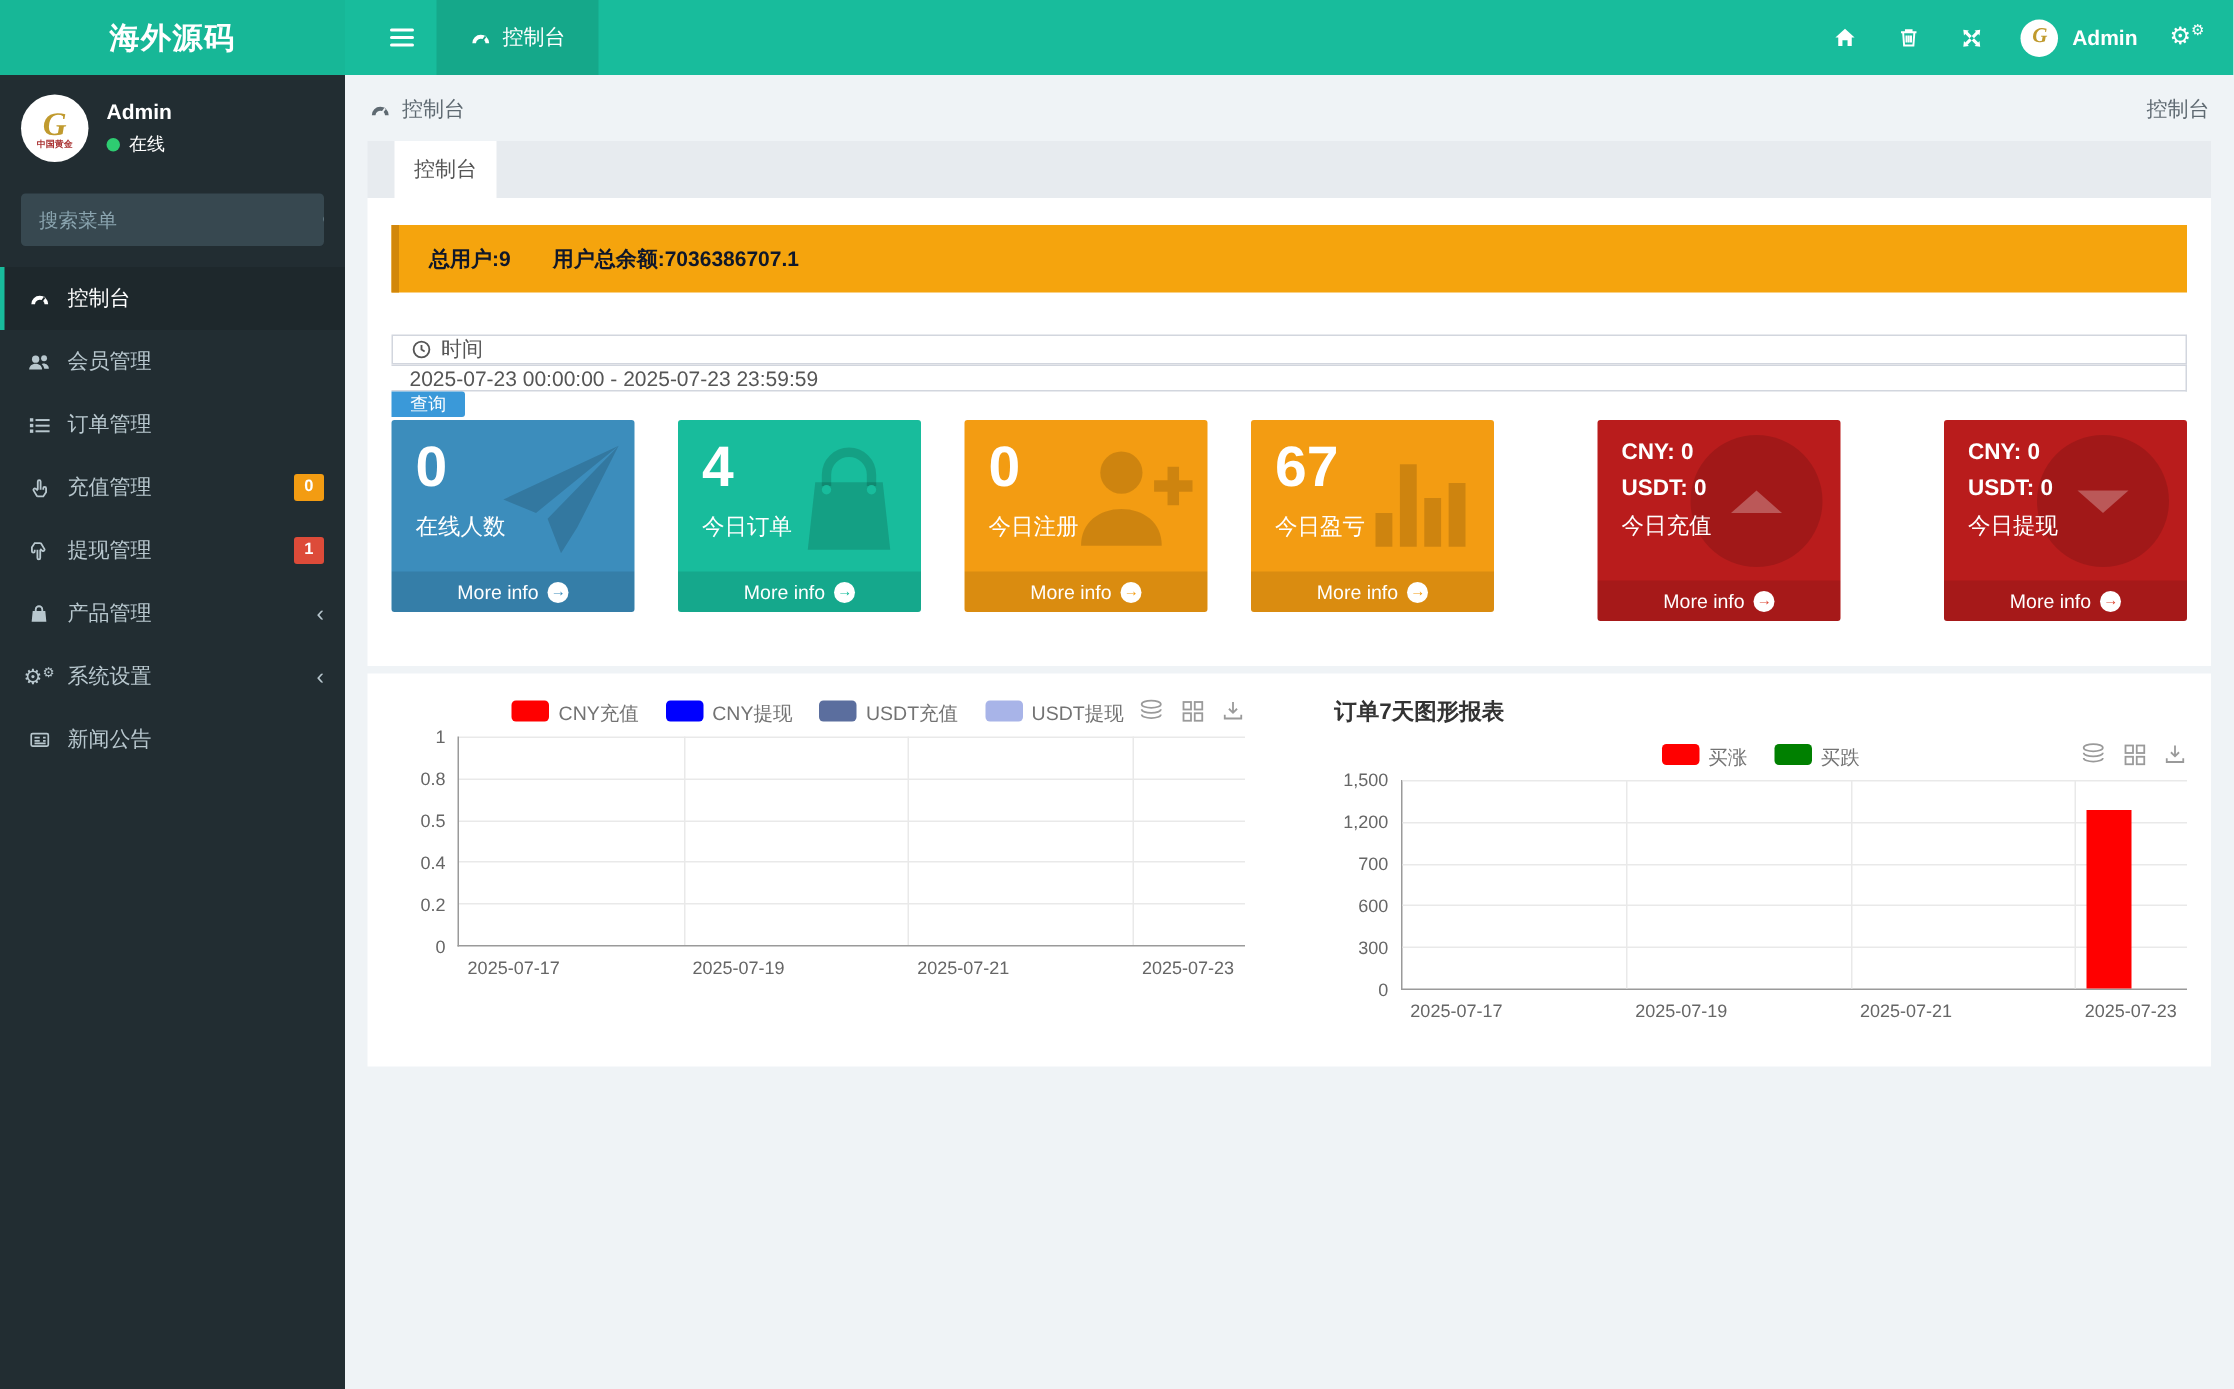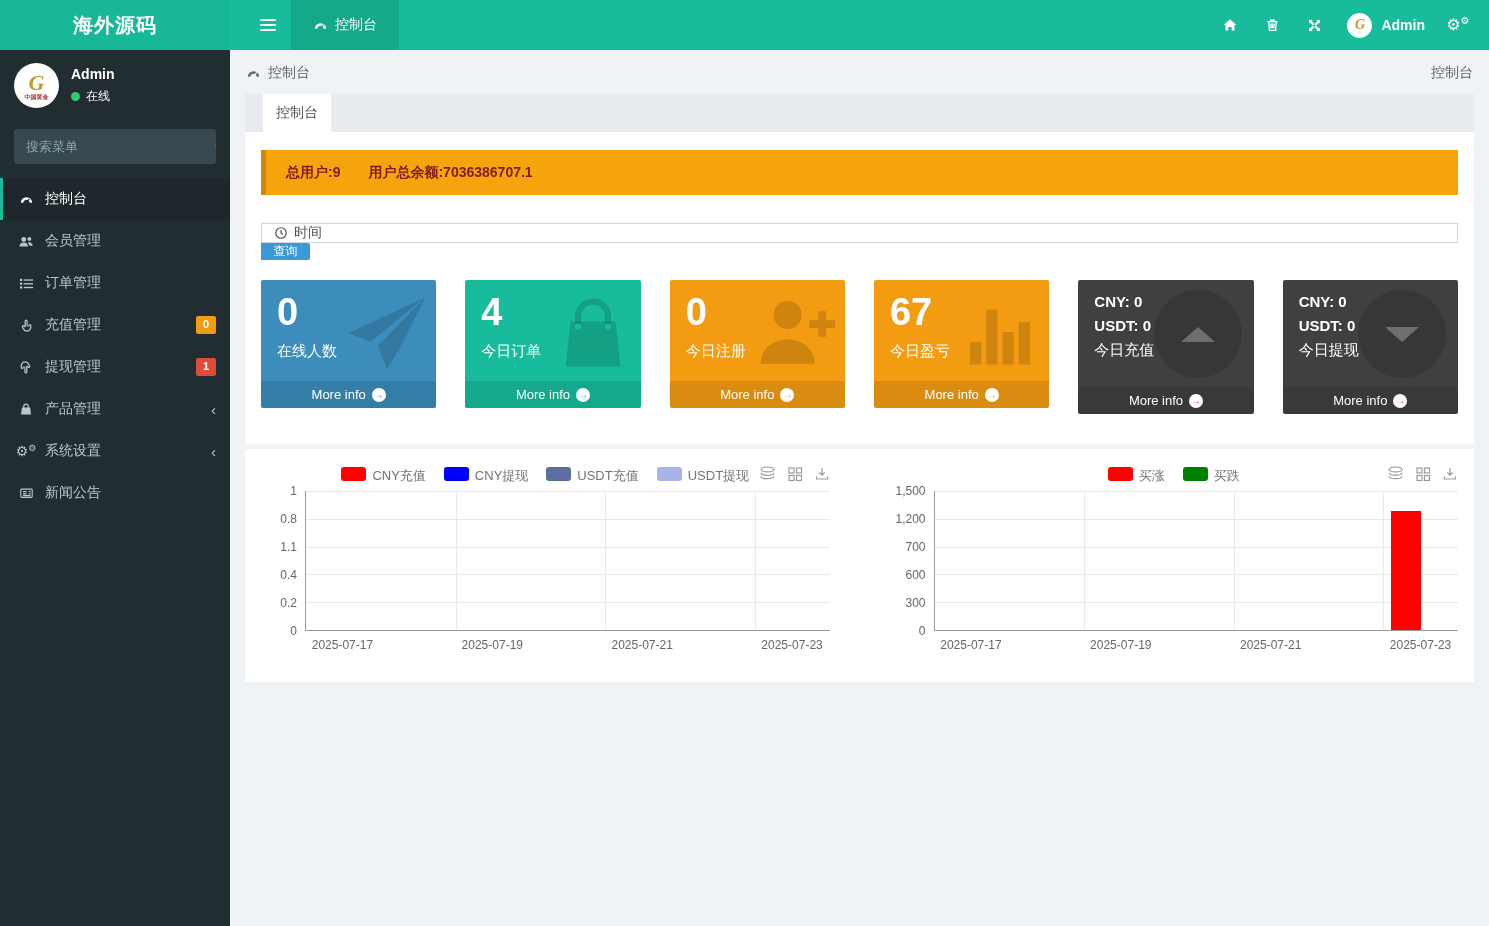--- a/index.html
+++ b/index.html
@@ -44,31 +44,31 @@
 
   
   .main { position:absolute; top:50px; left:230px; right:0; bottom:0; overflow:hidden; background:#eff3f6; }
   .breadcrumb-row { display:flex; justify-content:space-between; align-items:center; padding:14px 16px 10px; color:#5f6a72; font-size:14px; }
   .breadcrumb-left { display:flex; align-items:center; gap:7px; }
 
   .tabs-strip { margin:2px 15px 0; background:#e7ebef; height:38px; display:flex; align-items:stretch; }
   .tab-active { margin-left:18px; width:68px; background:#fff; color:#555; font-size:14px; display:flex; align-items:center; justify-content:center; cursor:pointer; }
 
   .panel-body { margin:0 15px; background:#fff; padding:18px 16px 30px; }
-  .banner { background:#f5a40d; border-left:5px solid #d2870b; height:45px; display:flex; align-items:center; gap:28px; color:#7f1d1d; font-size:14px; font-weight:bold; padding:0 20px; margin-bottom:28px; }
+  .banner { background:#f5a40d; border-left:5px solid #d2870b; height:45px; display:flex; align-items:center; gap:28px; color:#0f172a; font-size:14px; font-weight:bold; padding:0 20px; margin-bottom:28px; }
   .time-row { display:flex; height:34px; margin-bottom:23px;flex-direction:column; }
   .time-addon { display:flex; align-items:center; gap:6px; border:1px solid #d2d6de; padding:0 12px; color:#555; font-size:14px; background:#fff; }
   .time-input { flex:1; border:1px solid #d2d6de; border-left:none; display:flex; align-items:center; padding:0 12px; color:#555; font-size:14px; background:#fff; cursor:text; }
   .btn-search { width:49px; background:#3a99d9; color:#fff; border:none; font-size:12px; cursor:pointer; font-family:inherit; border-radius:0 2px 2px 0; }
 
   .info-row { display:flex; gap:29px; align-items:flex-start; }
   .ib { flex:1; position:relative; color:#fff; border-radius:2px; min-height:128px; overflow:hidden; }
   .ib.tall { min-height:134px; }
   .ib-blue { background:#3c8dbc; } .ib-teal { background:#18bc9c; }
-  .ib-orange { background:#f39c12; } .ib-red { background:#404040; }
+  .ib-orange { background:#f39c12; } .ib-red { background:#b91c1c;margin-left:40px; }
   .ib-content { padding:13px 10px 36px 16px; position:relative; z-index:2; }
   .ib-num { font-size:38px; font-weight:bold; line-height:1.05; }
   .ib-line { font-size:15px; font-weight:bold; margin-bottom:7px; }
   .ib-label { font-size:15px; margin-top:9px; }
   .ib-big-icon { position:absolute; right:8px; top:12px; color:rgba(0,0,0,0.15); z-index:1; }
   .ib-circle { position:absolute; right:12px; top:10px; width:88px; height:88px; border-radius:50%; background:rgba(0,0,0,0.13); display:flex; align-items:center; justify-content:center; z-index:1; }
   .caret-up { width:0; height:0; border-left:17px solid transparent; border-right:17px solid transparent; border-bottom:15px solid rgba(255,255,255,0.28); }
   .caret-down { width:0; height:0; border-left:17px solid transparent; border-right:17px solid transparent; border-top:15px solid rgba(255,255,255,0.28); }
   .ib-more { position:absolute; left:0; right:0; bottom:0; height:27px; background:rgba(0,0,0,0.1); display:flex; align-items:center; justify-content:center; gap:6px; font-size:13px; color:#fff; cursor:pointer; z-index:3; }
   .mi-circle { width:14px; height:14px; border-radius:50%; background:#fff; display:flex; align-items:center; justify-content:center; font-size:10px; line-height:1; }
@@ -283,20 +283,21 @@
       <div class="time-row">
         <div class="time-addon">
           <span>
             <svg width="14" height="14" viewBox="0 0 16 16" fill="none" stroke="#555" stroke-width="1.4">
                 <circle cx="8" cy="8" r="6"></circle>
                 <path d="M8 4.6V8l2.4 1.5"></path>
               </svg>
           </span>
           <span>时间</span>
         </div>
+        <div class="time-input">2025-07-23 00:00:00 - 2025-07-23 23:59:59</div>
         <button class="btn-search">查询</button>
       </div>
 
       <div class="info-row">
 
         <div class="ib ib-blue">
           <div class="ib-content">
             <div class="ib-num">0</div>
             <div class="ib-label">在线人数</div>
           </div>
@@ -441,21 +442,21 @@
               <svg width="16" height="16" viewBox="0 0 16 16" fill="none" stroke="currentColor" stroke-width="1.2">
                   <path d="M8 2v7M5.3 6.5 8 9.2l2.7-2.7M2.5 10.5V13h11v-2.5"></path>
                 </svg>
             </span>
           </div>
         </div>
         <div class="plot-wrap">
           <div class="ylabels">
             <span style="top:0%">1</span>
             <span style="top:20%">0.8</span>
-            <span style="top:40%">1.1</span>
+            <span style="top:40%">0.5</span>
             <span style="top:60%">0.4</span>
             <span style="top:80%">0.2</span>
             <span style="top:100%">0</span>
           </div>
           <div class="plot">
             <div class="hgrid" style="top:0"></div>
               <div class="hgrid" style="top:20%"></div>
               <div class="hgrid" style="top:40%"></div>
               <div class="hgrid" style="top:60%"></div>
               <div class="hgrid" style="top:80%"></div>
@@ -466,20 +467,21 @@
         </div>
         <div class="xlabels">
           <span style="left:7.14%">2025-07-17</span>
           <span style="left:35.71%">2025-07-19</span>
           <span style="left:64.29%">2025-07-21</span>
           <span style="left:92.86%">2025-07-23</span>
         </div>
       </div>
 
       <div class="chart">
+        <div class="chart-title">订单7天图形报表</div>
         <div class="chart-header">
           <div class="legend">
             <span class="legend-item">
                 <span class="swatch" style="background: rgb(255, 0, 0);"></span>
                 <span class="legend-label">买涨</span>
               </span>
             <span class="legend-item">
                 <span class="swatch" style="background: rgb(0, 128, 0);"></span>
                 <span class="legend-label">买跌</span>
               </span>

